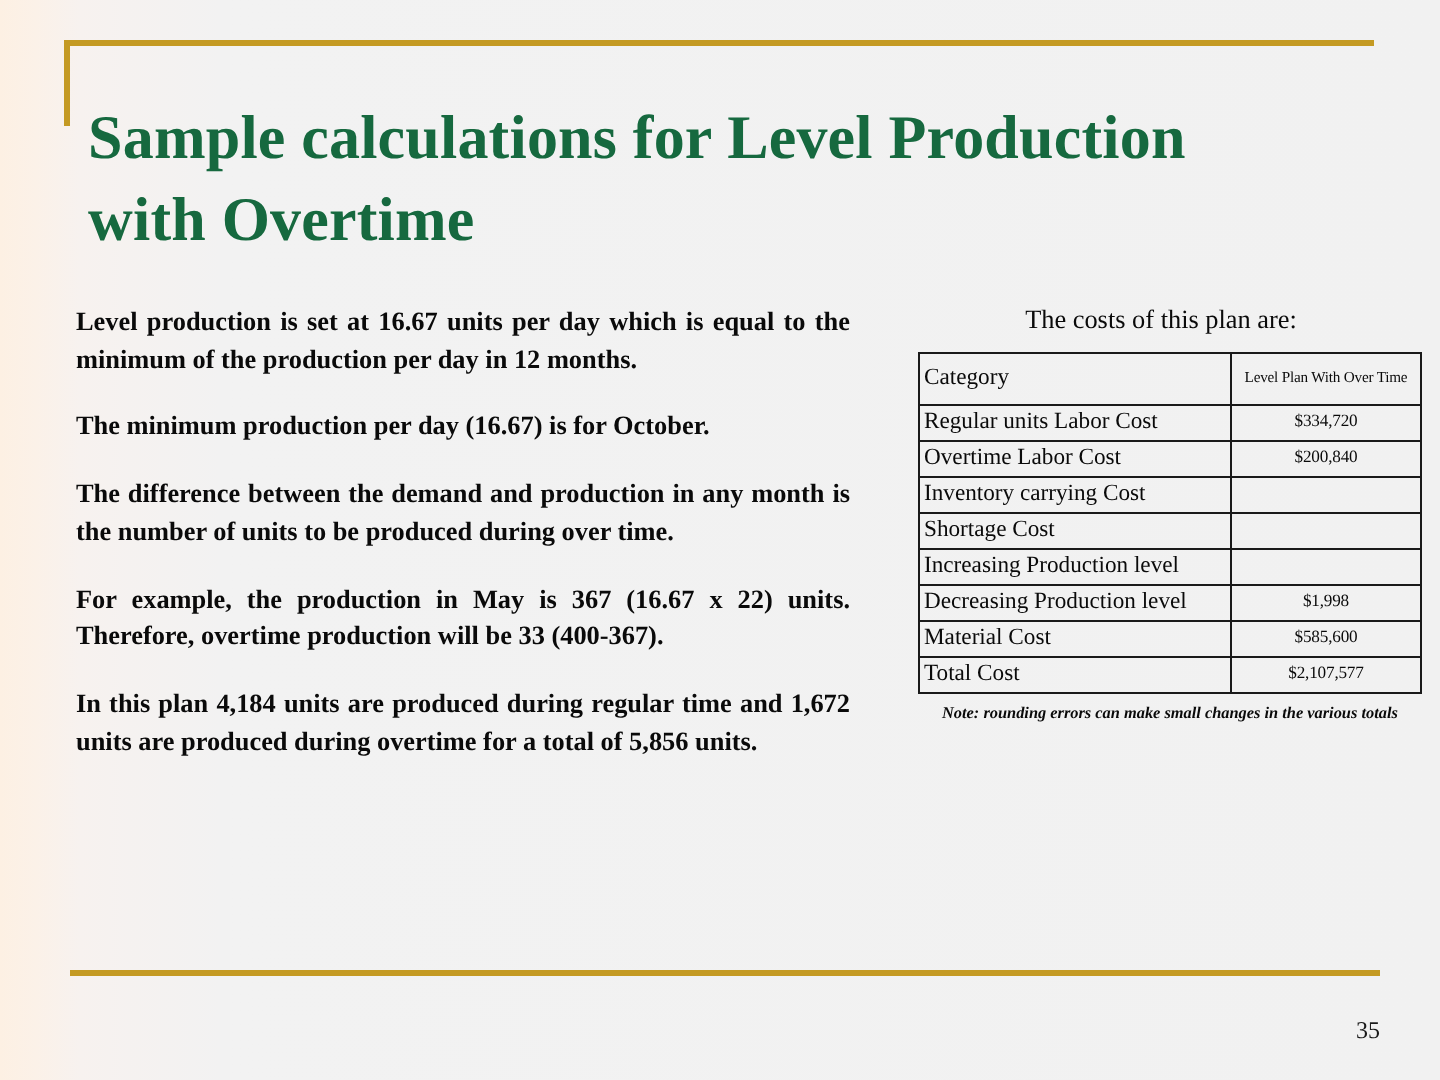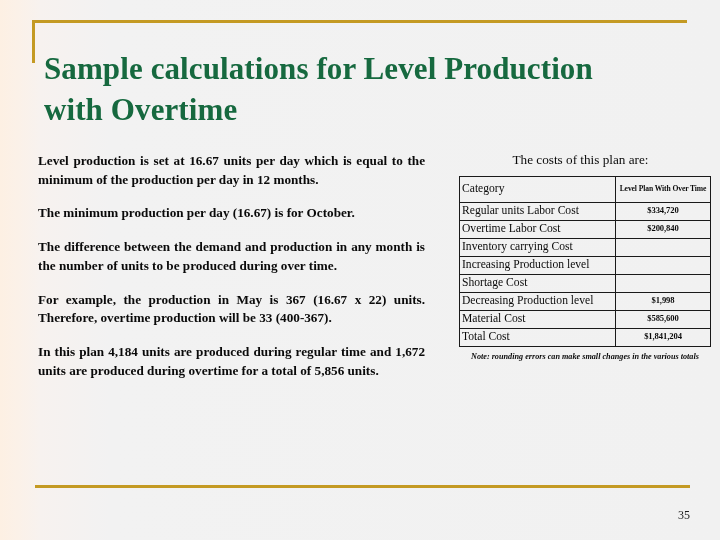--- a/index.html
+++ b/index.html
@@ -105,21 +105,21 @@
     text-align: left;
     font-size: 11.6px;
     font-weight: normal;
     line-height: 1.05;
   }
   table#cost-table td.val,
   table#cost-table th.val {
     width: 90px;
     text-align: center;
     font-size: 8.6px;
-    font-weight: bold;
+    font-weight: normal;
     line-height: 1.15;
     letter-spacing: -0.1px;
   }
   table#cost-table th.val.hdr {
     height: 25px;
     font-size: 7.6px;
   }
   table#cost-table tr.empty td.val { font-size: 8.6px; }
 
   #table-note {
@@ -181,38 +181,38 @@
         </tr>
         <tr>
           <td class="cat">Overtime Labor Cost</td>
           <td class="val">$200,840</td>
         </tr>
         <tr class="empty">
           <td class="cat">Inventory carrying Cost</td>
           <td class="val">&nbsp;</td>
         </tr>
         <tr class="empty">
+          <td class="cat">Shortage Cost</td>
+          <td class="val">&nbsp;</td>
+        </tr>
+        <tr class="empty">
           <td class="cat">Increasing Production level</td>
           <td class="val">&nbsp;</td>
         </tr>
-        <tr class="empty">
-          <td class="cat">Shortage Cost</td>
-          <td class="val">&nbsp;</td>
-        </tr>
         <tr>
           <td class="cat">Decreasing Production level</td>
           <td class="val">$1,998</td>
         </tr>
         <tr>
           <td class="cat">Material Cost</td>
           <td class="val">$585,600</td>
         </tr>
         <tr>
           <td class="cat">Total Cost</td>
-          <td class="val">$1,841,204</td>
+          <td class="val">$2,107,577</td>
         </tr>
       </tbody>
     </table>
 
     <p id="table-note">Note: rounding errors can make small changes in the various totals</p>
   </div>
 
   <div id="footer-rule"></div>
   <div id="page-number">35</div>
 

